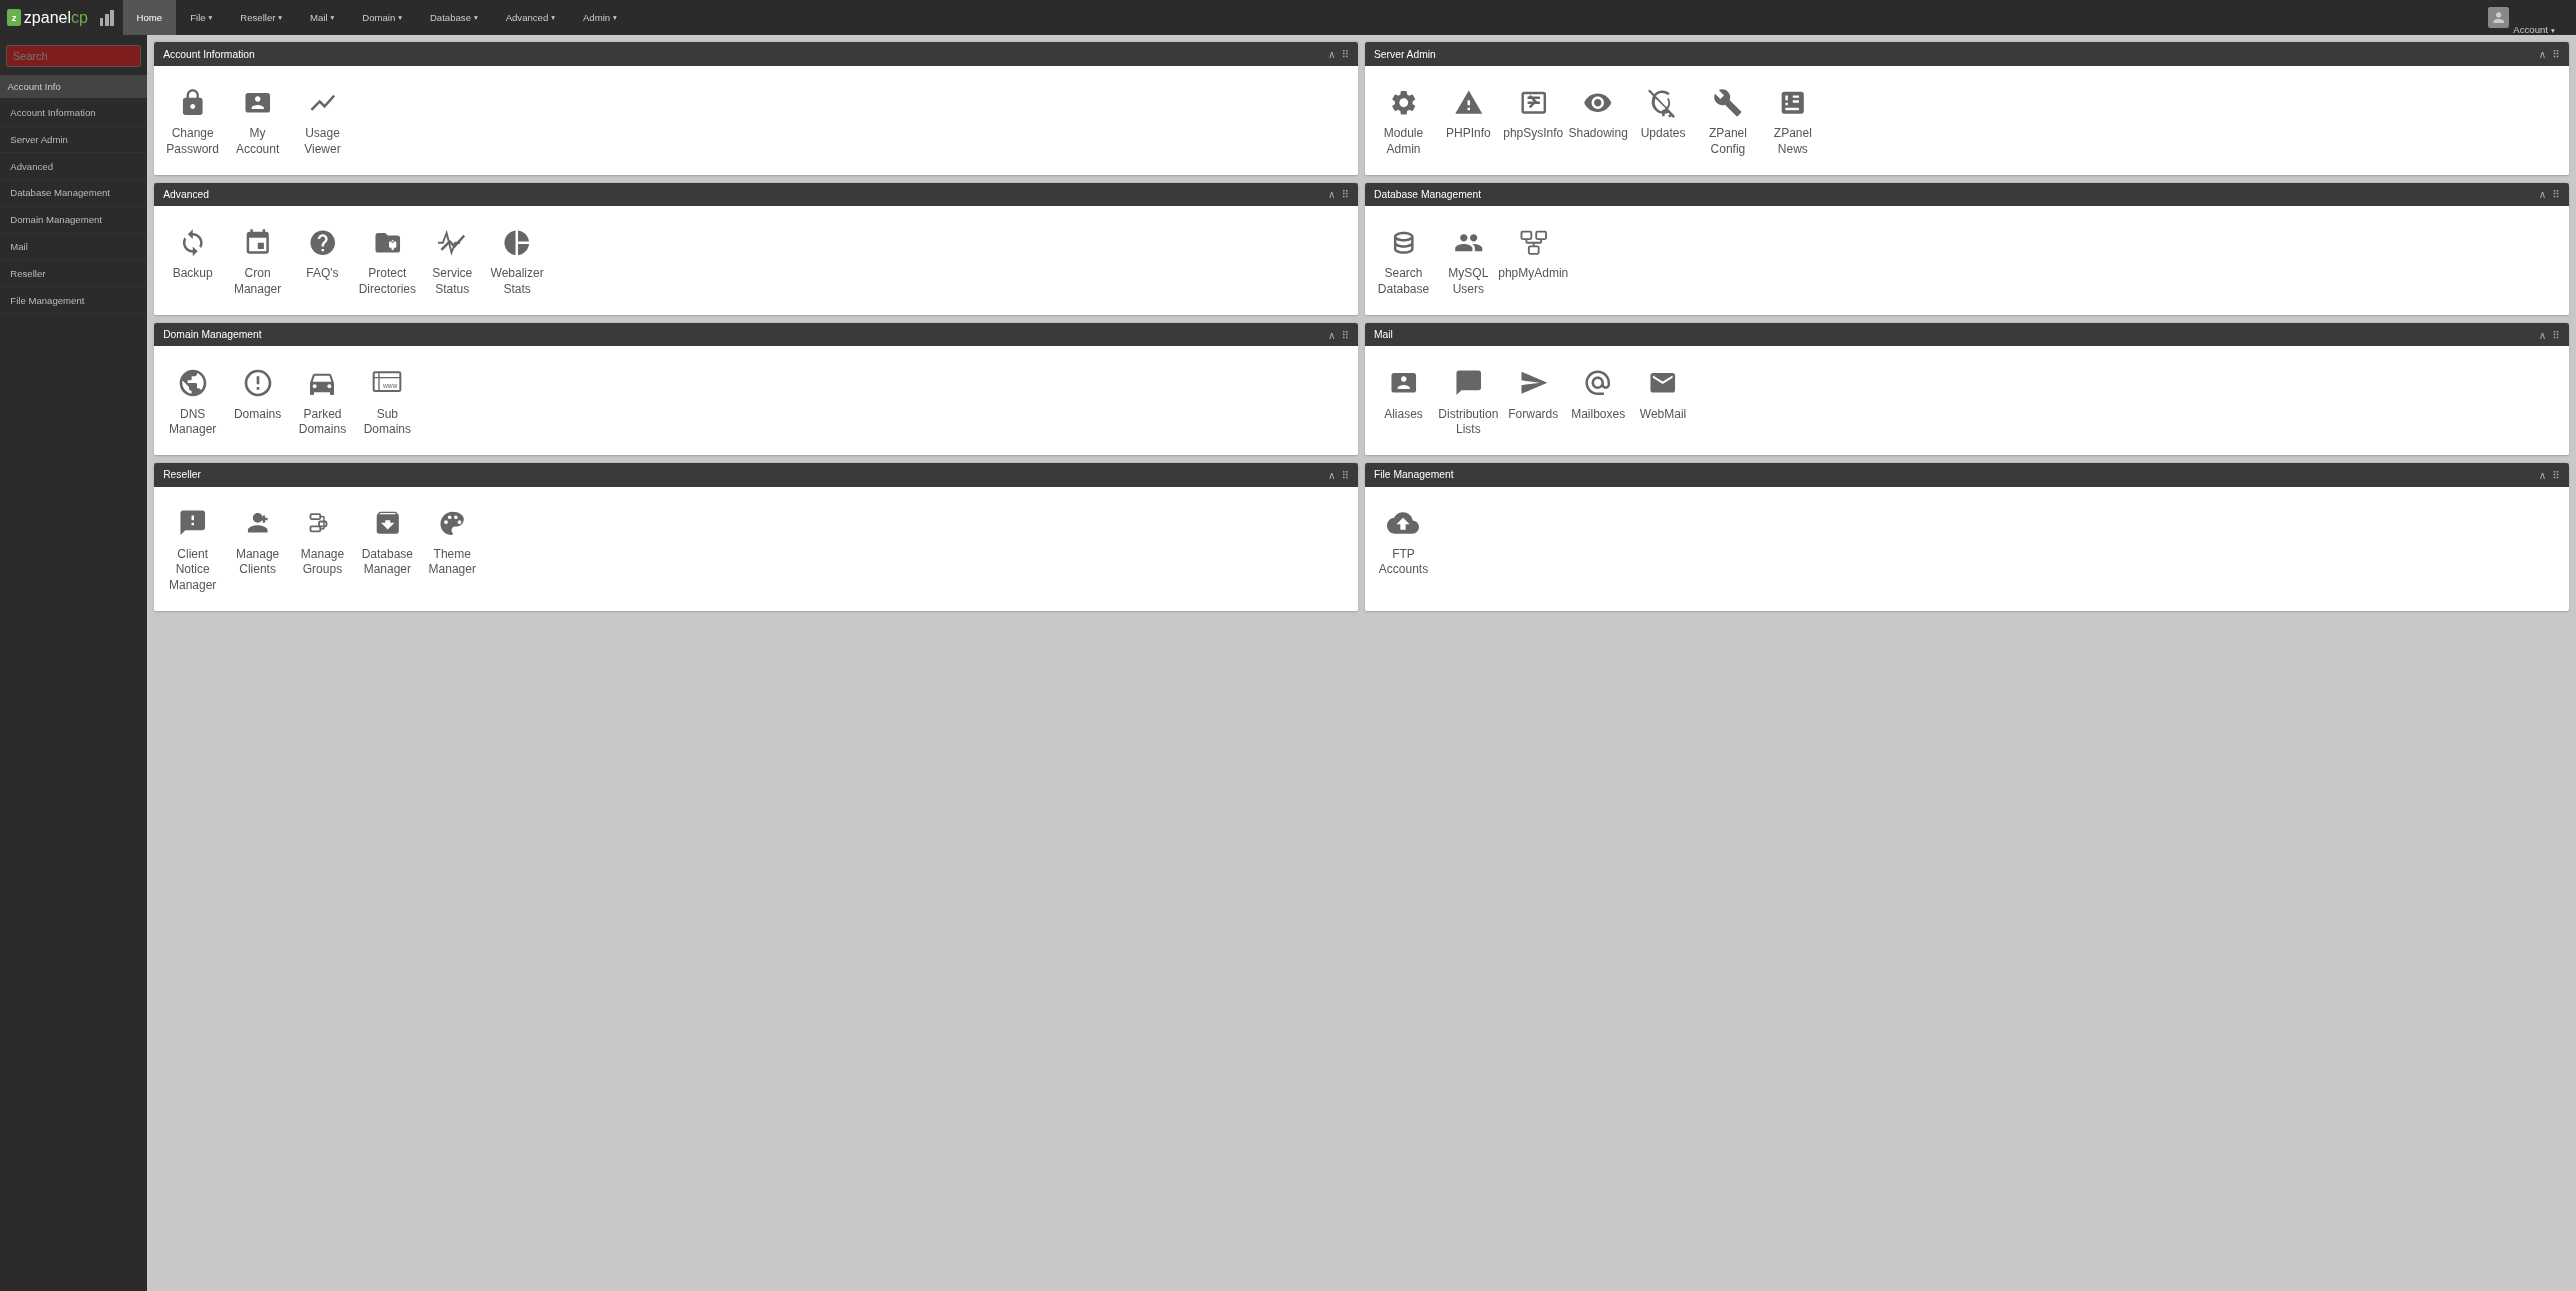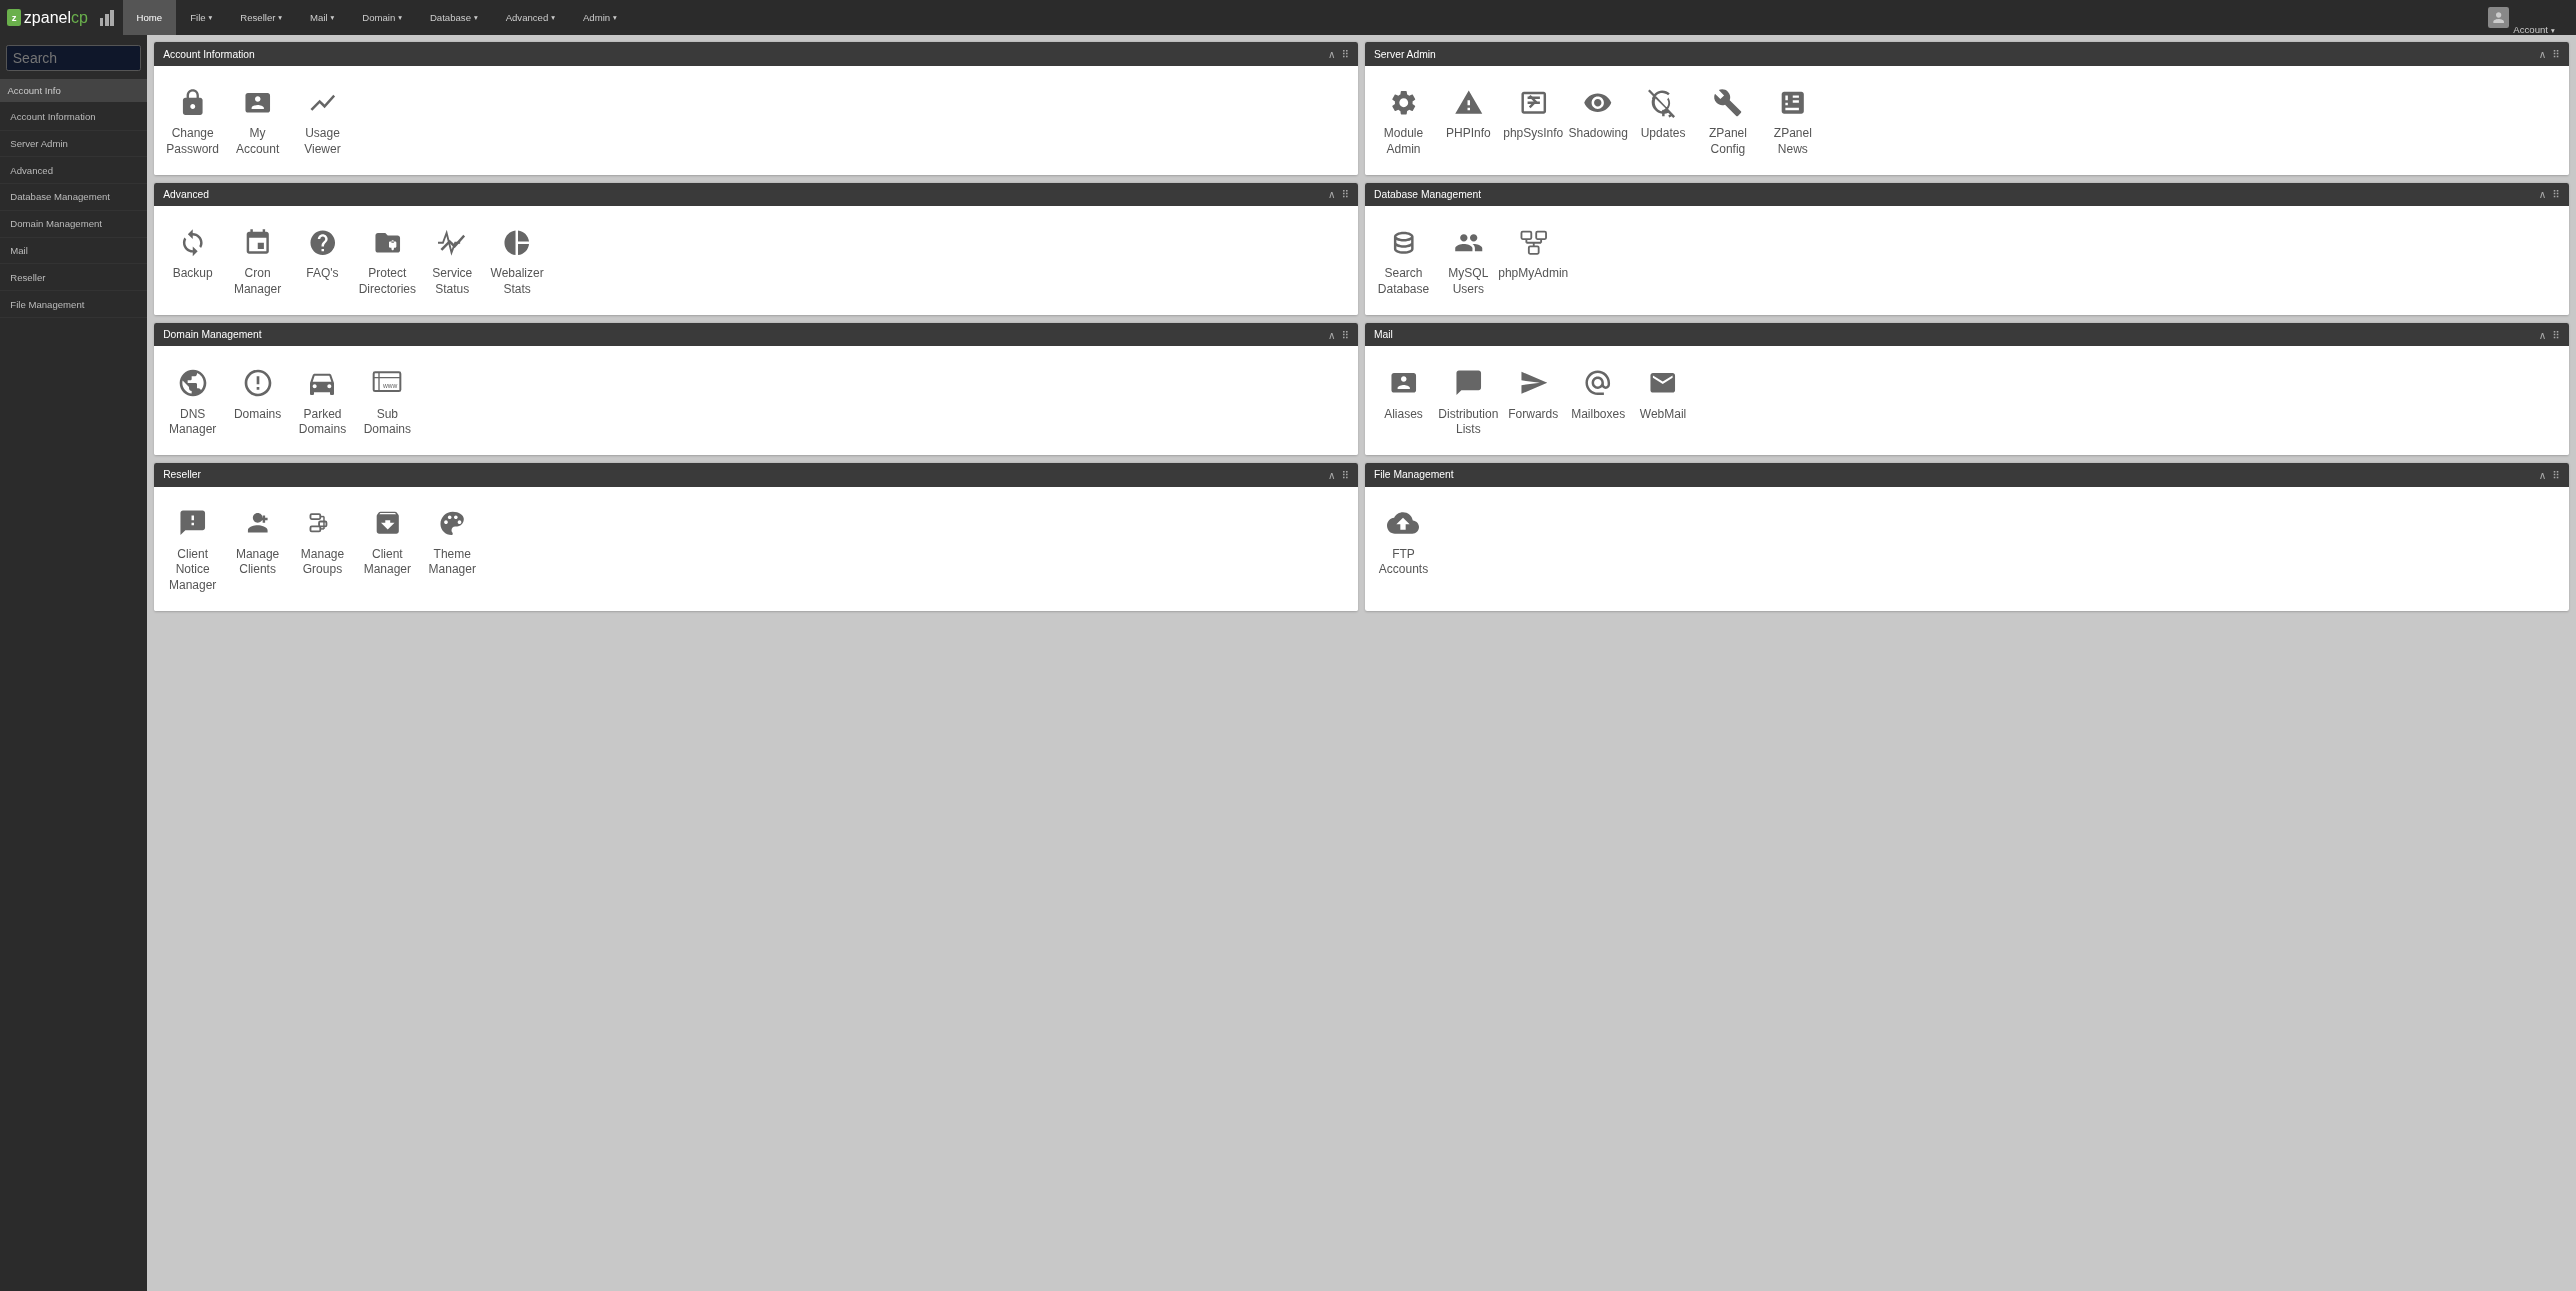--- a/index.html
+++ b/index.html
@@ -82,27 +82,27 @@
 
     
     .sidebar {
       width: 147px;
       background: #2b2b2b;
       flex-shrink: 0;
       padding-top: 5.9px;
     }
     .sidebar-search {
       margin: 4.4px 5.9px 8.8px 5.9px;
-      background: #0f172a;
+      background: #7f1d1d;
       border: 0.7px solid #555;
       color: #aaa;
       padding: 3.7px 5.9px;
       width: calc(100% - 11.8px);
       border-radius: 2.2px;
-      font-size: 14px;
+      font-size: 11px;
       outline: none;
     }
     .sidebar-section-btn {
       background: #444;
       color: #ccc;
       padding: 5.9px 7.4px;
       margin: 0 0 1.5px 0;
       cursor: pointer;
       font-size: 9.6px;
     }
@@ -580,21 +580,21 @@
               </svg>
           </div>
           <span class="icon-label">Manage Groups</span>
         </div>
         <div class="icon-item">
           <div class="icon-circle">
             <svg width="29.5" height="29.5" viewBox="0 0 24 24" fill="#666">
                 <path d="M20.54 5.23l-1.39-1.68C18.88 3.21 18.47 3 18 3H6c-.47 0-.88.21-1.16.55L3.46 5.23C3.17 5.57 3 6.02 3 6.5V19c0 1.1.9 2 2 2h14c1.1 0 2-.9 2-2V6.5c0-.48-.17-.93-.46-1.27zM12 17.5L6.5 12H10v-2h4v2h3.5L12 17.5zM5.12 5l.81-1h12l.94 1H5.12z"></path>
               </svg>
           </div>
-          <span class="icon-label">Client Manager</span>
+          <span class="icon-label">Database Manager</span>
         </div>
         <div class="icon-item">
           <div class="icon-circle">
             <svg width="29.5" height="29.5" viewBox="0 0 24 24" fill="#666">
                 <path d="M12 3C6.5 3 2 7.5 2 13c0 5 4 9 9 9 .6 0 1-.4 1-1 0-.3-.1-.5-.2-.8-.5-.6-.8-1.3-.8-2.2 0-1.7 1.3-3 3-3h1.5C18.4 15 21 12.4 21 9c0-3.3-4-6-9-6zm-5.5 10c-.8 0-1.5-.7-1.5-1.5S5.7 10 6.5 10 8 10.7 8 11.5 7.3 13 6.5 13zm3-4C8.7 9 8 8.3 8 7.5S8.7 6 9.5 6s1.5.7 1.5 1.5S10.3 9 9.5 9zm5 0c-.8 0-1.5-.7-1.5-1.5S13.7 6 14.5 6s1.5.7 1.5 1.5S15.3 9 14.5 9zm3 4c-.8 0-1.5-.7-1.5-1.5S16.7 10 17.5 10s1.5.7 1.5 1.5-.7 1.5-1.5 1.5z"></path>
               </svg>
           </div>
           <span class="icon-label">Theme Manager</span>
         </div>
       </div>

